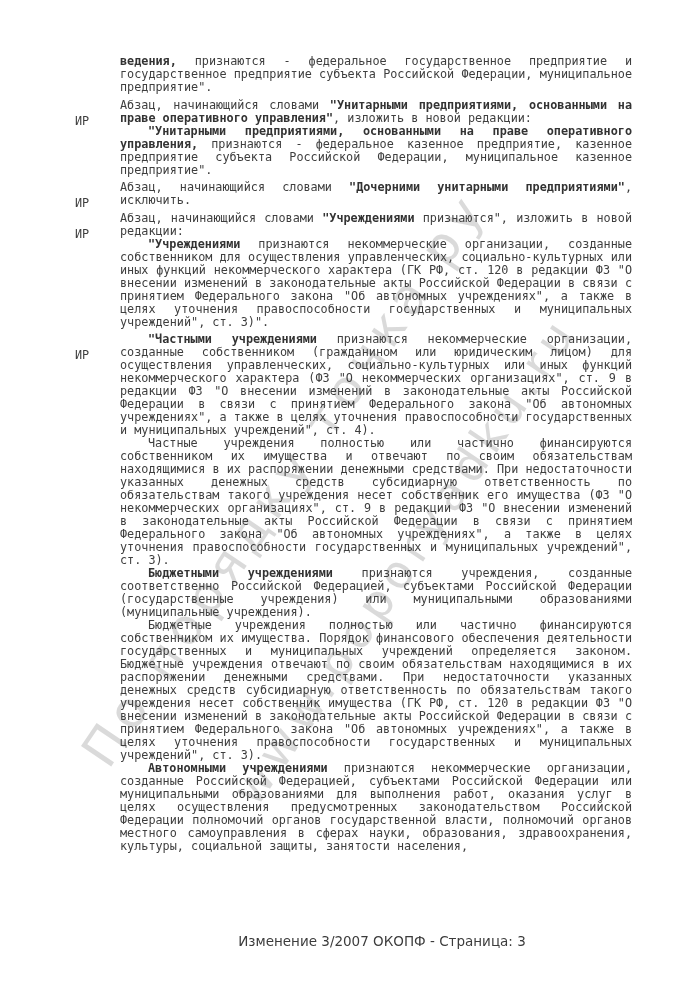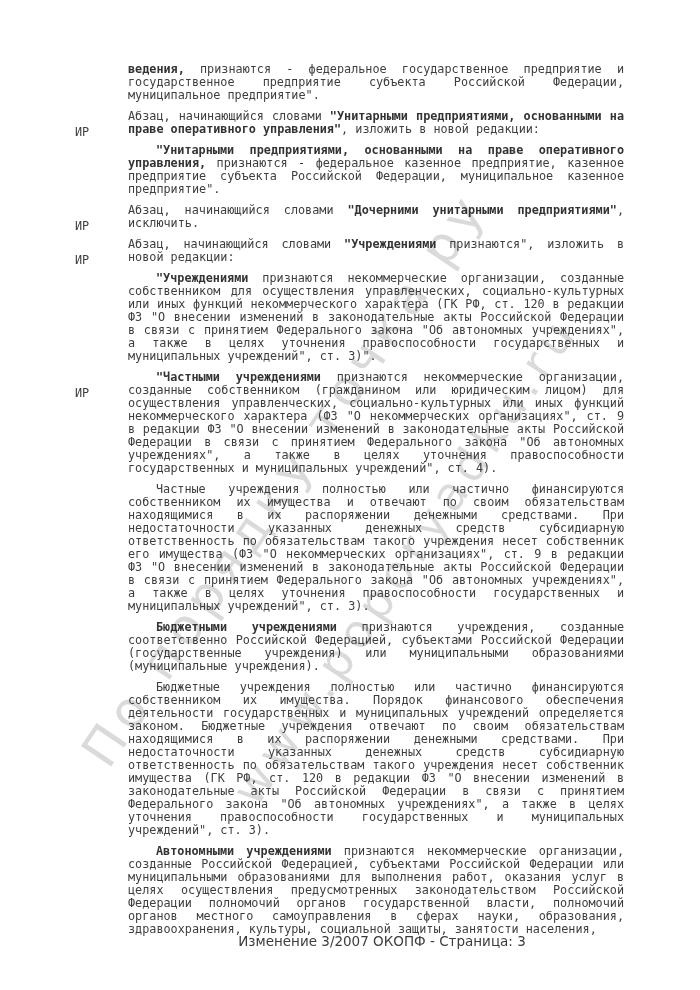--- a/index.html
+++ b/index.html
@@ -40,21 +40,21 @@
     width: 512px;
     z-index: 1;
     font-family: "DejaVu Sans Mono", "Liberation Mono", monospace;
     font-size: 11.8px;
     line-height: 13px;
     color: #3e3e3e;
   }
   .block { position: relative; margin: 0 0 4.5px 0; }
   .block:last-child { margin-bottom: 0; }
   .marker { position: absolute; left: -45px; top: 16px; }
-  .para { margin: 8px; text-align: justify; }
+  .para { margin: 0; text-align: justify; }
   .para.indent { text-indent: 28px; }
   .para b { font-weight: bold; color: #333333; }
   
   .footer {
     position: absolute;
     left: 0;
     right: 0;
     top: 933px;
     z-index: 1;
     text-align: center;

